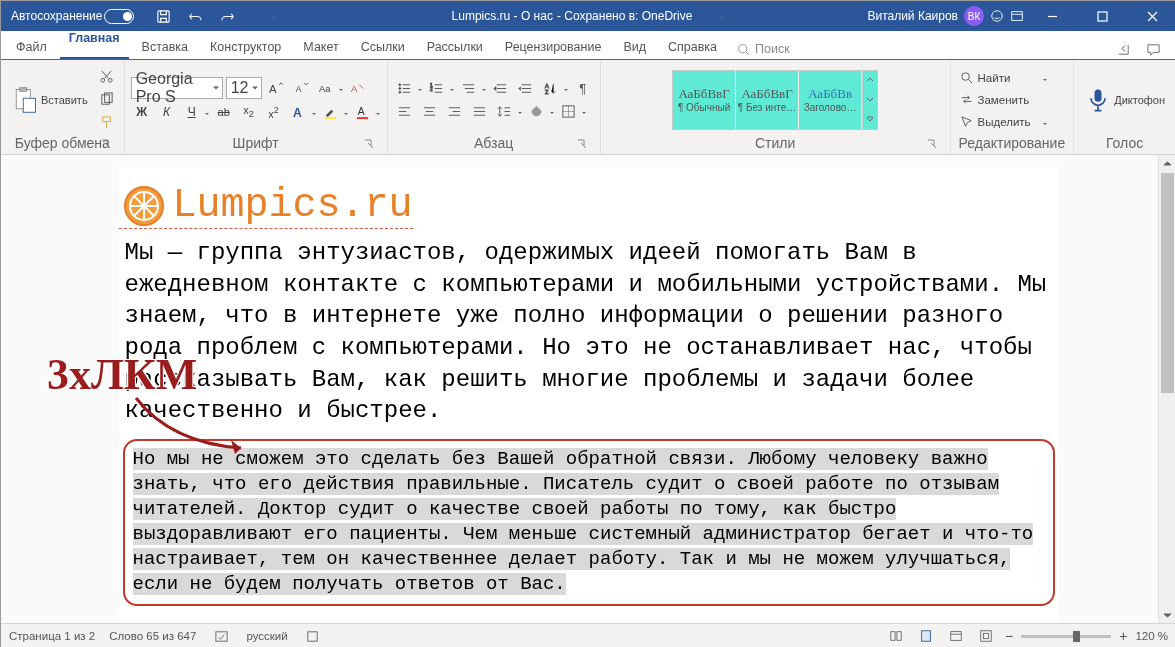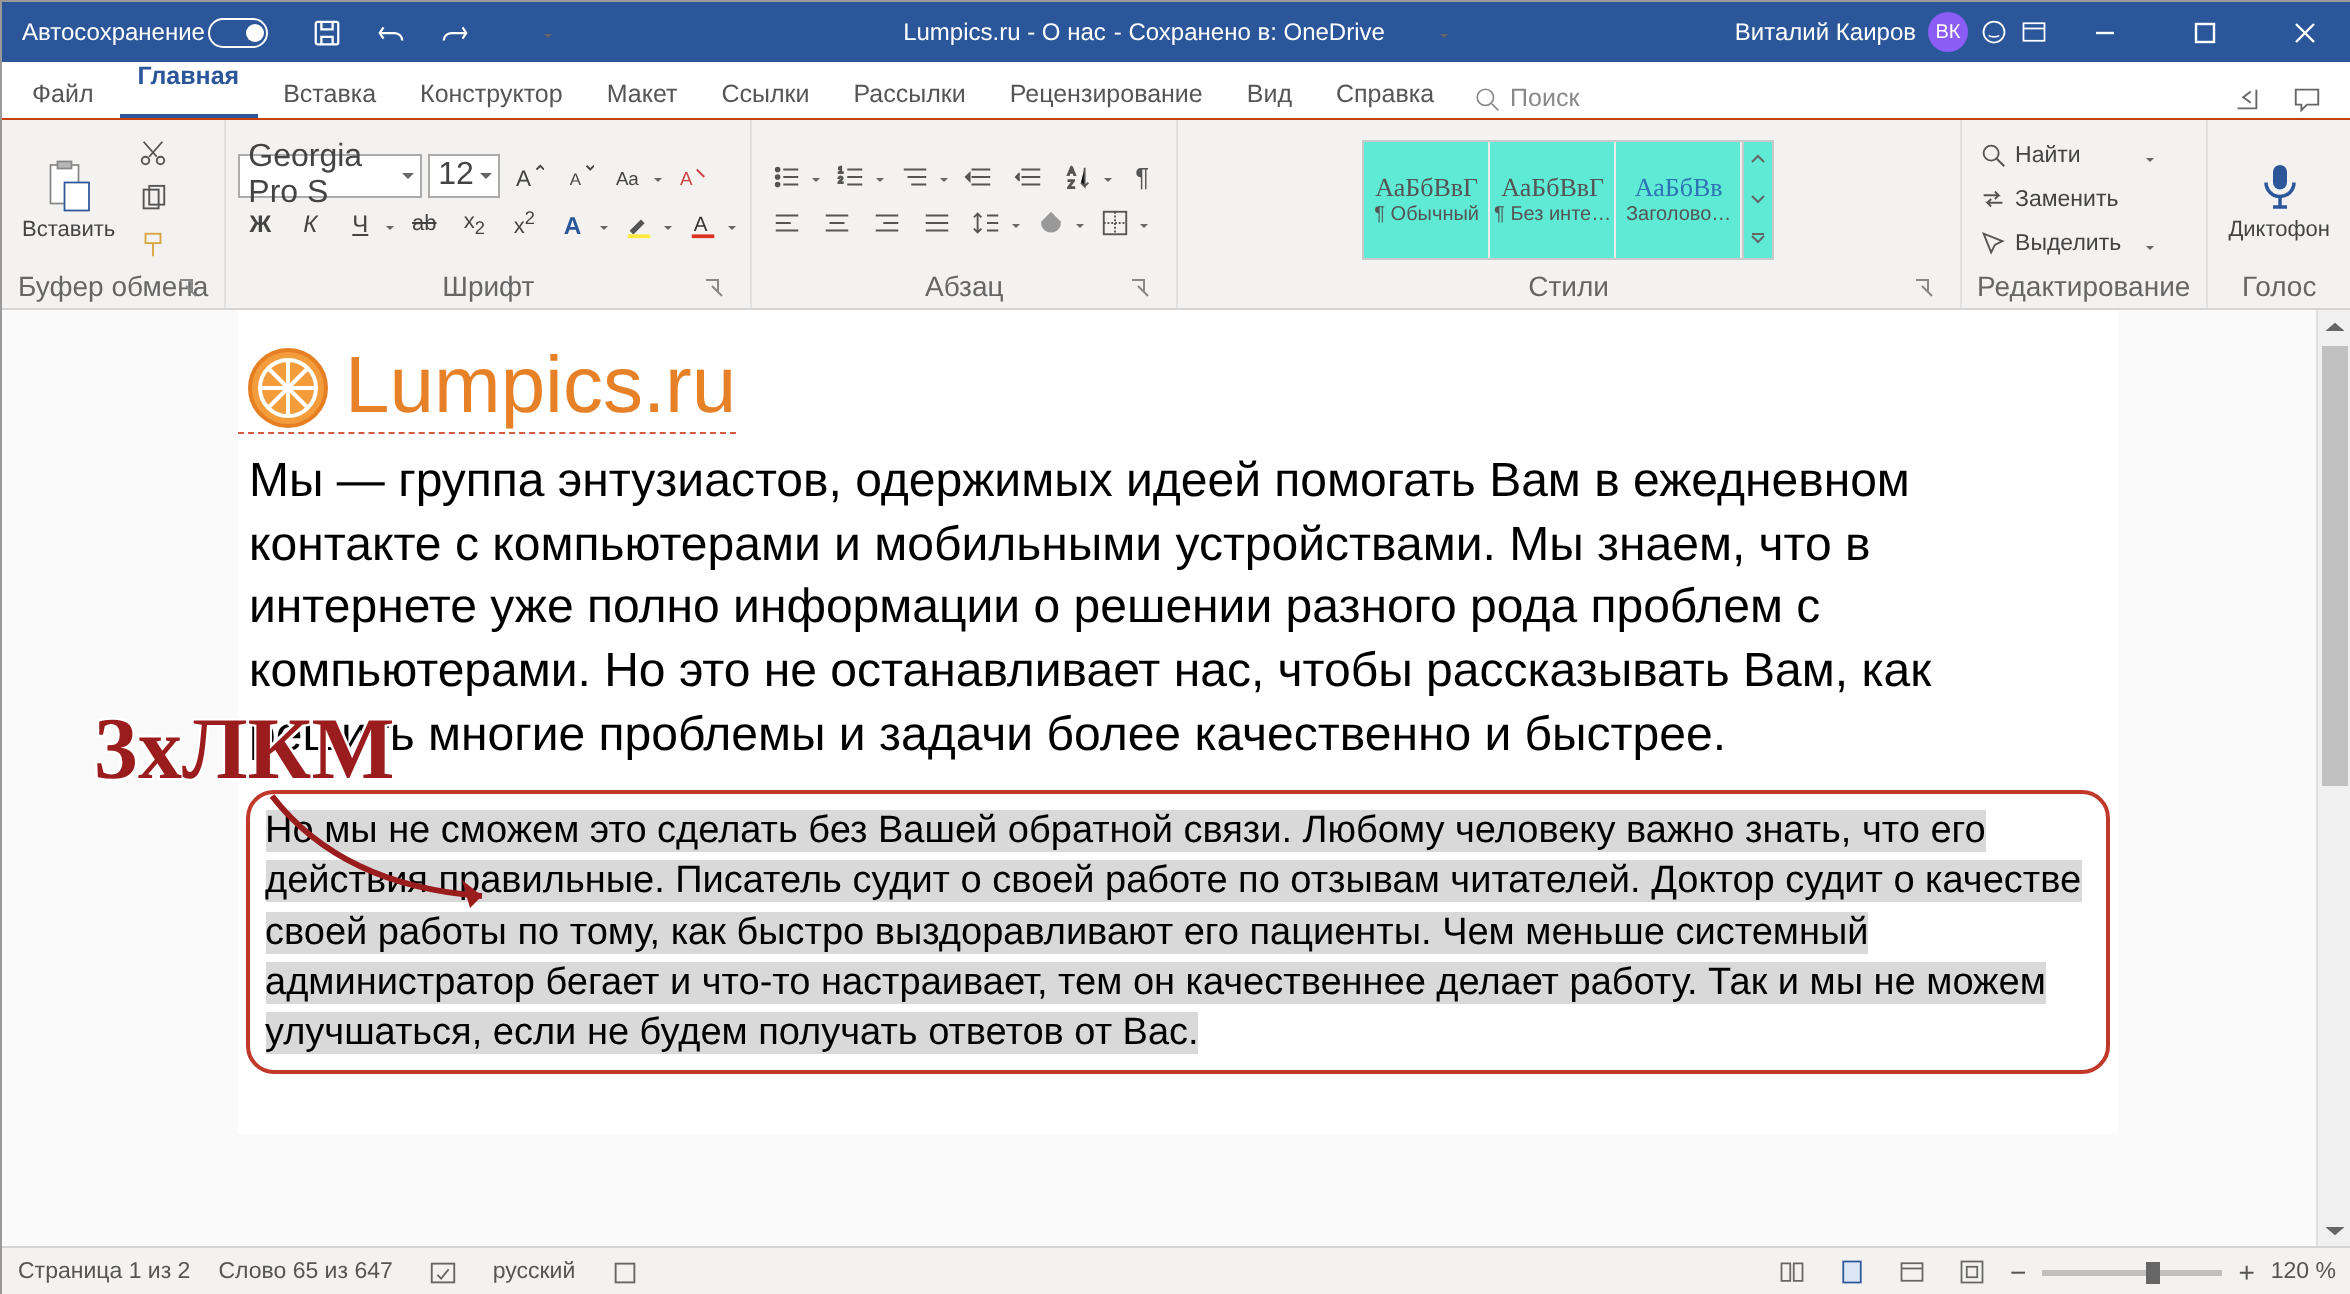--- a/index.html
+++ b/index.html
@@ -26,21 +26,21 @@
 .tabs-right{margin-left:auto;display:flex;align-items:center;gap:8px;color:#666;padding-right:6px}
 .search-box{display:flex;align-items:center;gap:5px;border:1px solid transparent;padding:2px 6px;color:#888}
 
 
 .ribbon{height:94px;background:#f3f2f1;border-bottom:1px solid #d4d4d4;display:flex;font-size:11px;color:#444}
 .grp{border-right:1px solid #e1e1e1;padding:4px 6px 2px 6px;display:flex;flex-direction:column;justify-content:space-between;position:relative}
 .grp-body{flex:1;display:flex;align-items:center;gap:4px}
 .grp-label{text-align:left;font-size:14px;color:#666;padding:0 2px 1px 2px;display:flex;justify-content:center;align-items:center;position:relative}
 .grp-launcher{position:absolute;right:4px;bottom:2px;width:13px;height:13px}
 .grp-launcher svg{width:11px;height:11px;stroke:#888;fill:none}
-.big-btn{display:flex;flex-direction:column;align-items:center;justify-content:space-between;padding:2px 4px;gap:2px;cursor:pointer}
+.big-btn{display:flex;flex-direction:row;align-items:center;justify-content:space-between;padding:2px 4px;gap:2px;cursor:pointer}
 .big-btn svg{width:28px;height:28px}
 .rows{display:flex;flex-direction:column;gap:3px}
 .row{display:flex;align-items:center;gap:3px}
 .combo{height:20px;border:1px solid #ababab;background:#fff;display:flex;align-items:center;padding:0 4px 0 4px;font-size:16px;position:relative}
 .combo::after{content:"";position:absolute;right:3px;top:50%;width:0;height:0;border:3px solid transparent;border-top-color:#666;transform:translateY(-25%)}
 .ico-btn{min-width:18px;height:20px;display:flex;align-items:center;justify-content:center;cursor:pointer;position:relative;padding:0 2px}
 .ico-btn.drop{padding-right:9px}
 .ico-btn.drop::after{content:"";position:absolute;right:1px;top:55%;width:0;height:0;border:2.5px solid transparent;border-top-color:#666}
 .ico-btn svg{width:15px;height:15px}
 
@@ -54,21 +54,21 @@
 
 .edit-rows{display:flex;flex-direction:column;gap:2px;font-size:11.5px}
 .edit-rows .ico-btn{justify-content:flex-start;gap:4px;width:auto;min-width:80px}
 
 
 .doc-area{position:absolute;top:154px;bottom:24px;left:0;right:0;background:#fafafa;overflow:hidden}
 .scrollbar-v{position:absolute;right:0;top:0;width:17px;bottom:0;background:#f0f0f0;border-left:1px solid #e0e0e0}
 .scrollbar-v .thumb{position:absolute;top:18px;left:2px;right:2px;height:220px;background:#c0c0c0}
 .scrollbar-v .arr{position:absolute;left:0;right:0;height:17px;display:flex;align-items:center;justify-content:center}
 .scrollbar-v .arr svg{width:9px;height:9px;stroke:#666;fill:#666}
-.page{background:#fff;margin:0 auto;width:940px;padding:16px 0 30px 0;font-family:Liberation Sans, sans-serif;color:#000;position:relative}
+.page{background:#fff;margin:12px auto;width:940px;padding:16px 0 30px 0;font-family:Liberation Mono, monospace;color:#000;position:relative}
 .logo-row{display:flex;align-items:center;gap:8px;padding-left:4px;border-bottom:1.5px dashed #d45a3f;width:max-content;margin-bottom:8px}
 .logo-row svg{width:42px;height:42px}
 .logo-txt{font-size:40px;color:#e78128;font-weight:400}
 .para{font-size:24px;line-height:1.32;padding:0 6px;margin-bottom:12px}
 .selbox{margin:4px 4px 0 4px;border:2px solid #c0392b;border-radius:14px;padding:6px 8px;font-size:19px;line-height:1.32}
 .selbox .hl{background:#d9d9d9}
 .annotation{position:absolute;left:46px;top:348px;font-family:"Times New Roman",serif;font-size:44px;font-weight:700;color:#9b1c1c;text-shadow:1px 1px 0 #fff,-1px -1px 0 #fff,1px -1px 0 #fff,-1px 1px 0 #fff;pointer-events:none;z-index:10}
 .arrow-svg{position:absolute;left:130px;top:392px;width:130px;height:70px;z-index:9;pointer-events:none}
 
 

